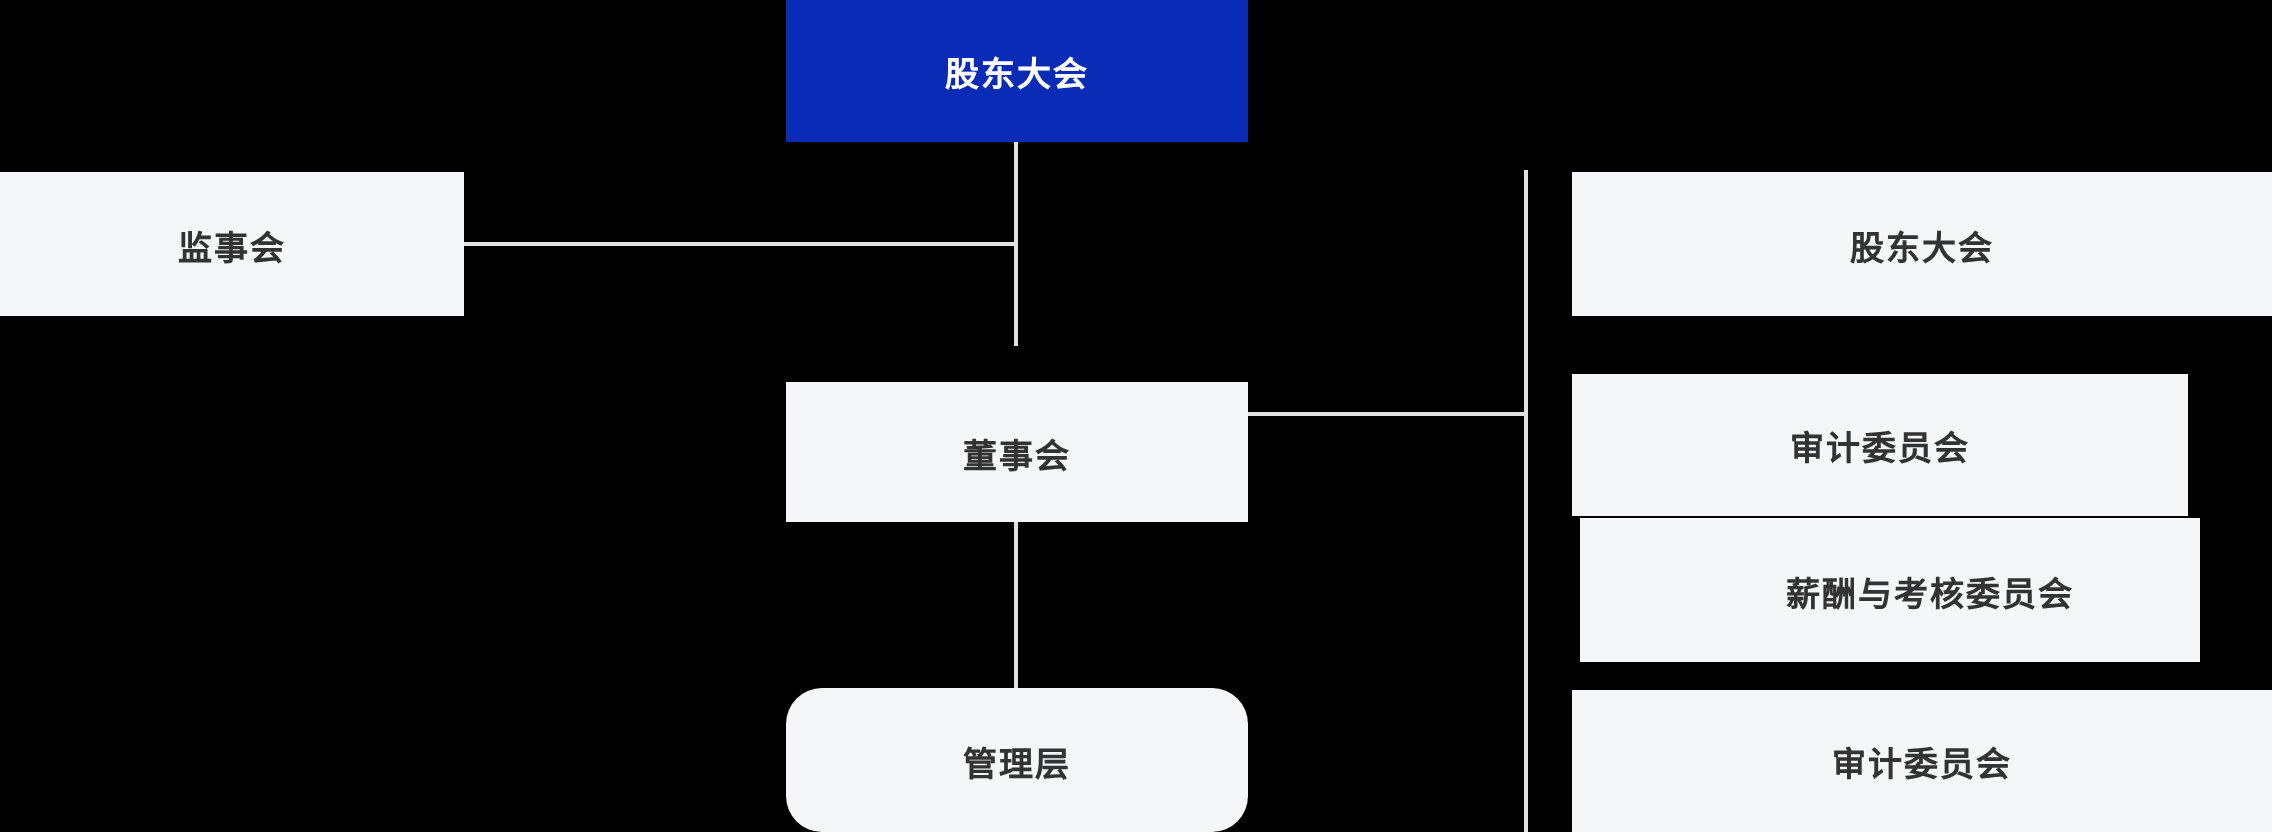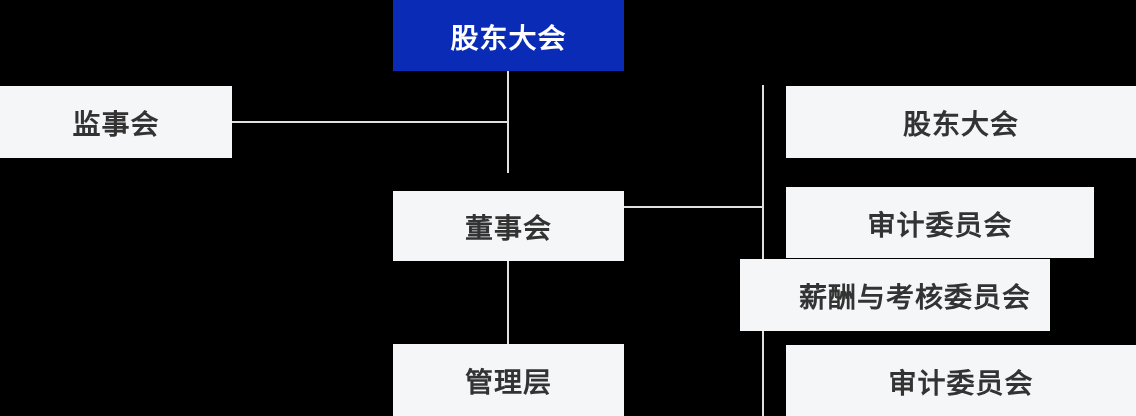--- a/index.html
+++ b/index.html
@@ -17,38 +17,38 @@
     width:1136px;height:416px;
     background:var(--background);
     overflow:hidden;
     font-family:"Liberation Sans","DejaVu Sans",sans-serif;
   }
   .node{
     position:absolute;
     display:flex;align-items:center;justify-content:center;
     background:var(--secondary-box);
     color:var(--text-secondary);
-    font-size:28px;font-weight:700;
+    font-size:17px;font-weight:700;
     letter-spacing:1px;
     white-space:nowrap;
   }
   .node.root{
     background:var(--primary-box);
     color:var(--text-primary);
   }
   .line{position:absolute;background:var(--connector);}
 
   
   #node-shareholders{left:393px;top:0;width:231px;height:71px;}
   #node-supervisory{left:0;top:86px;width:232px;height:72px;}
   #node-board{left:393px;top:191px;width:231px;height:70px;}
-  #node-management{left:393px;top:344px;width:231px;height:72px;}
+  #node-management{left:393px;top:344px;width:231px;height:72px;border-radius:18px;}
   #node-committee-0{left:786px;top:86px;width:350px;height:72px;}
   #node-committee-1{left:786px;top:187px;width:308px;height:71px;}
-  #node-committee-2{left:740px;top:259px;width:310px;height:72px;padding-left:40px;}
+  #node-committee-2{left:790px;top:259px;width:310px;height:72px;padding-left:40px;}
   #node-committee-3{left:786px;top:345px;width:350px;height:71px;}
 
   #line-root-board{left:507px;top:71px;width:2px;height:102px;}
   #line-board-management{left:507px;top:243px;width:2px;height:101px;}
   #line-supervisory{left:232px;top:121px;width:277px;height:2px;}
   #line-board-committees{left:624px;top:206px;width:140px;height:2px;}
   #line-committee-spine{left:762px;top:85px;width:2px;height:331px;}
 </style>
 </head>
 <body>

